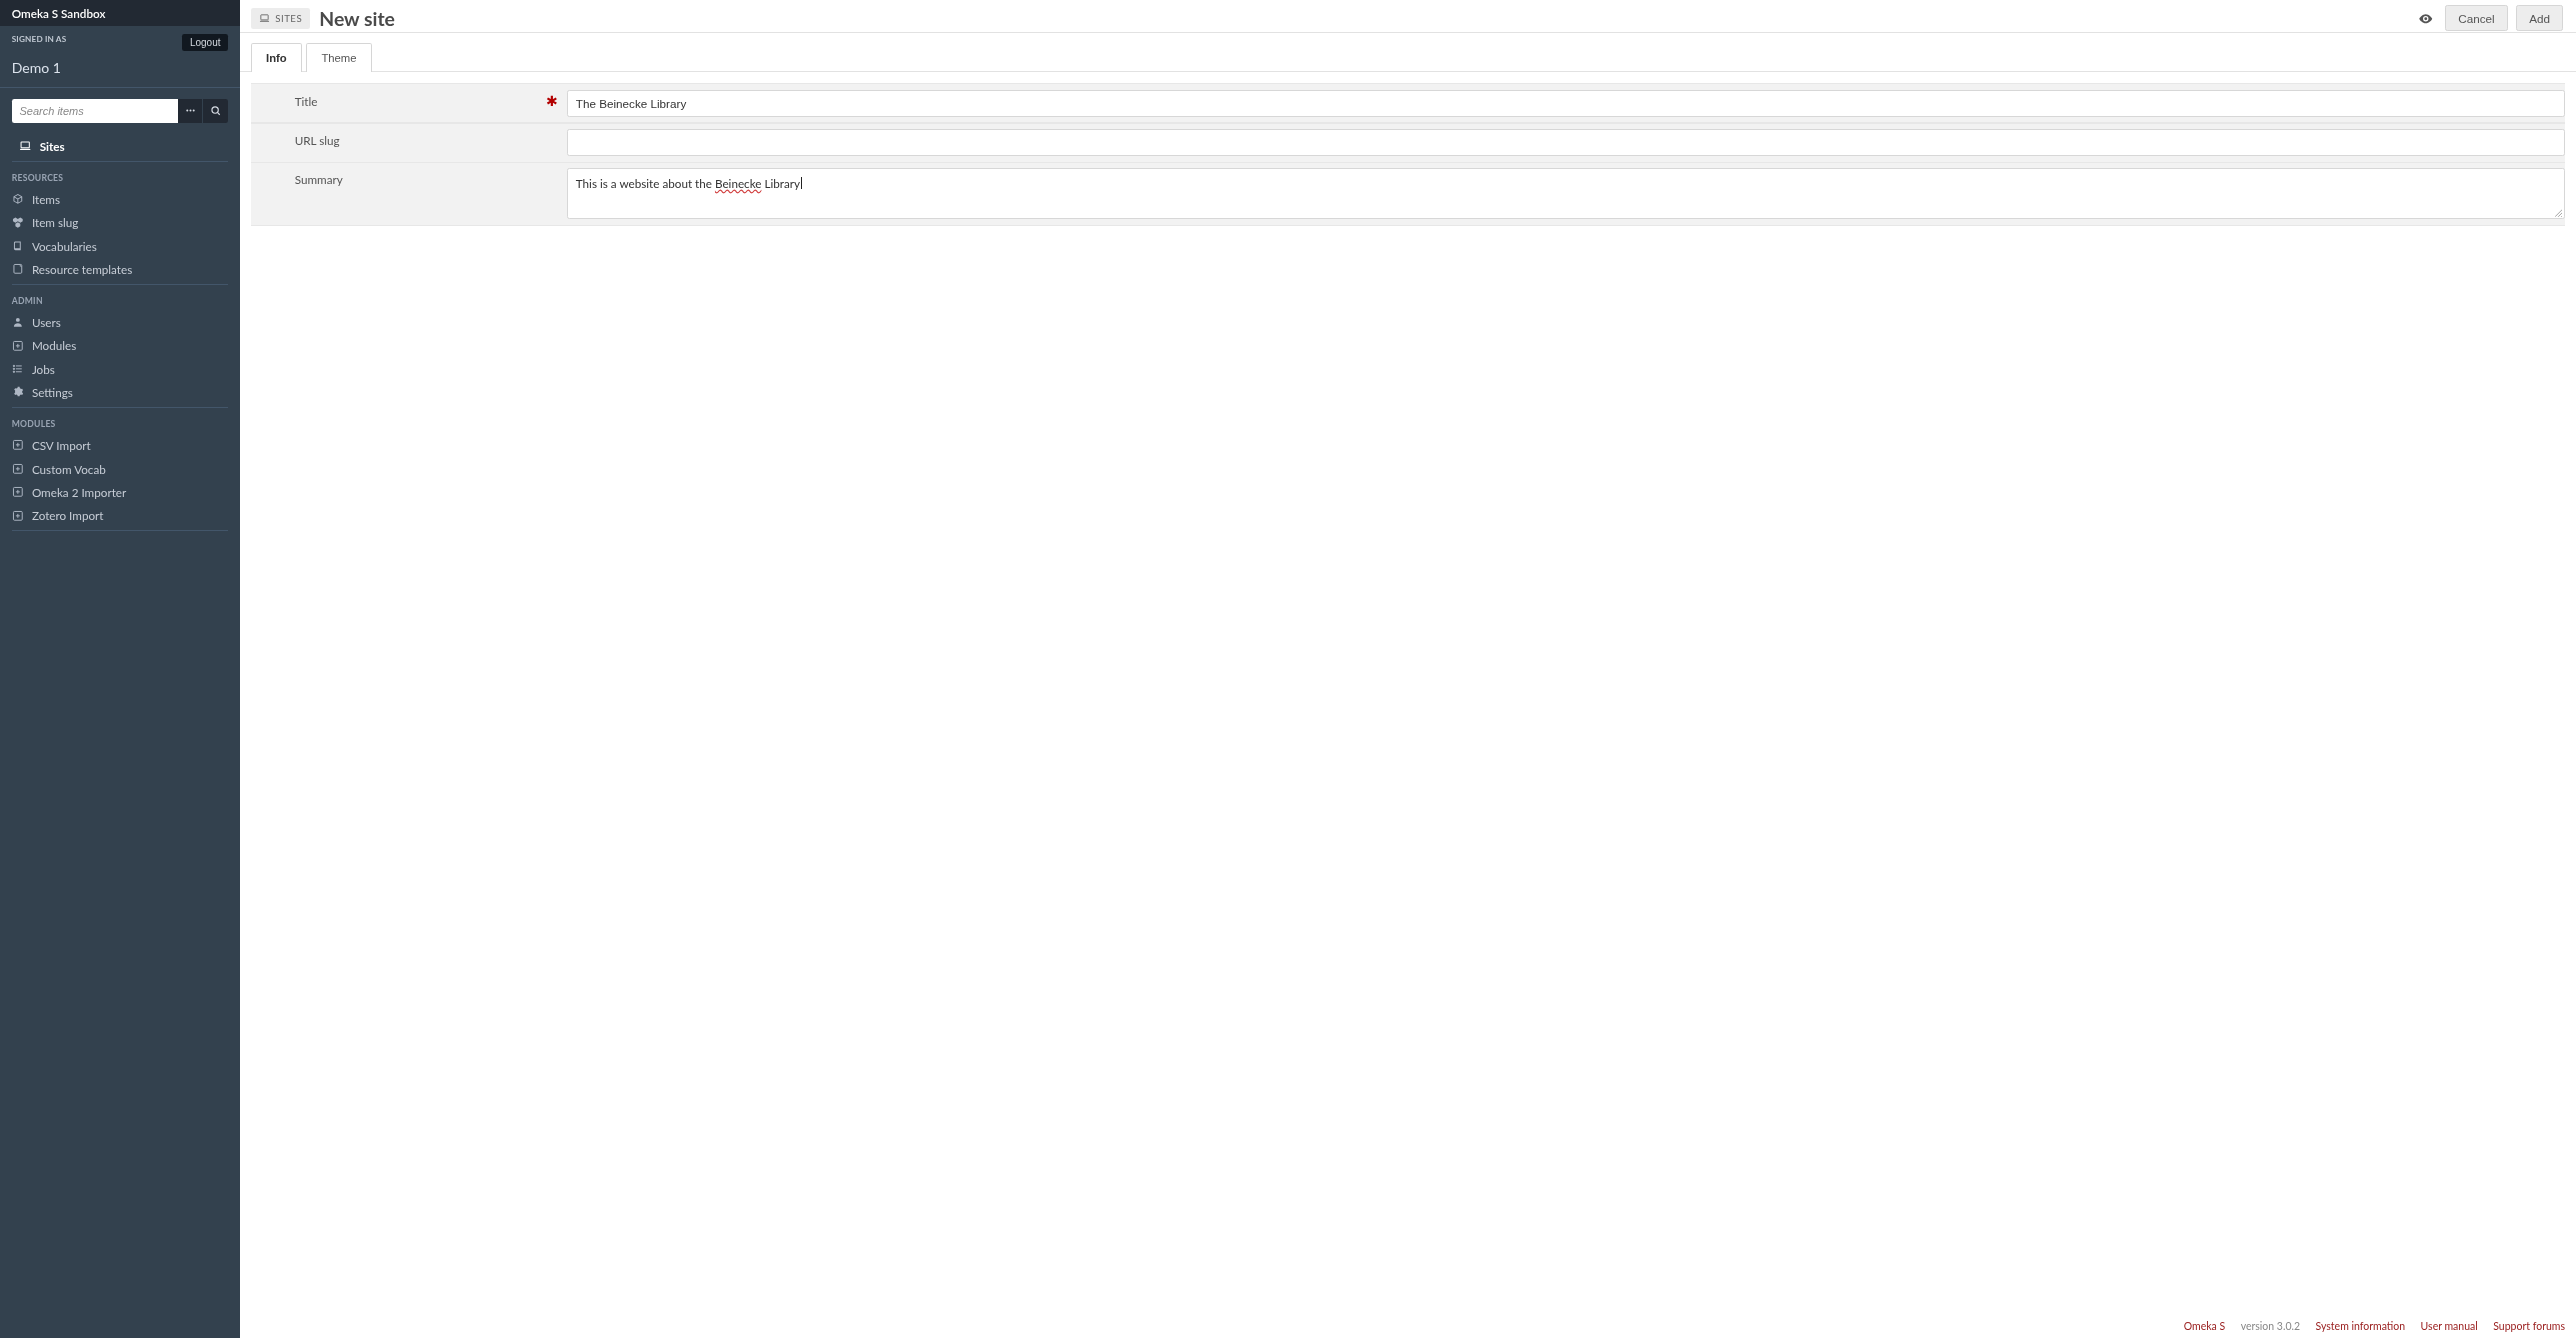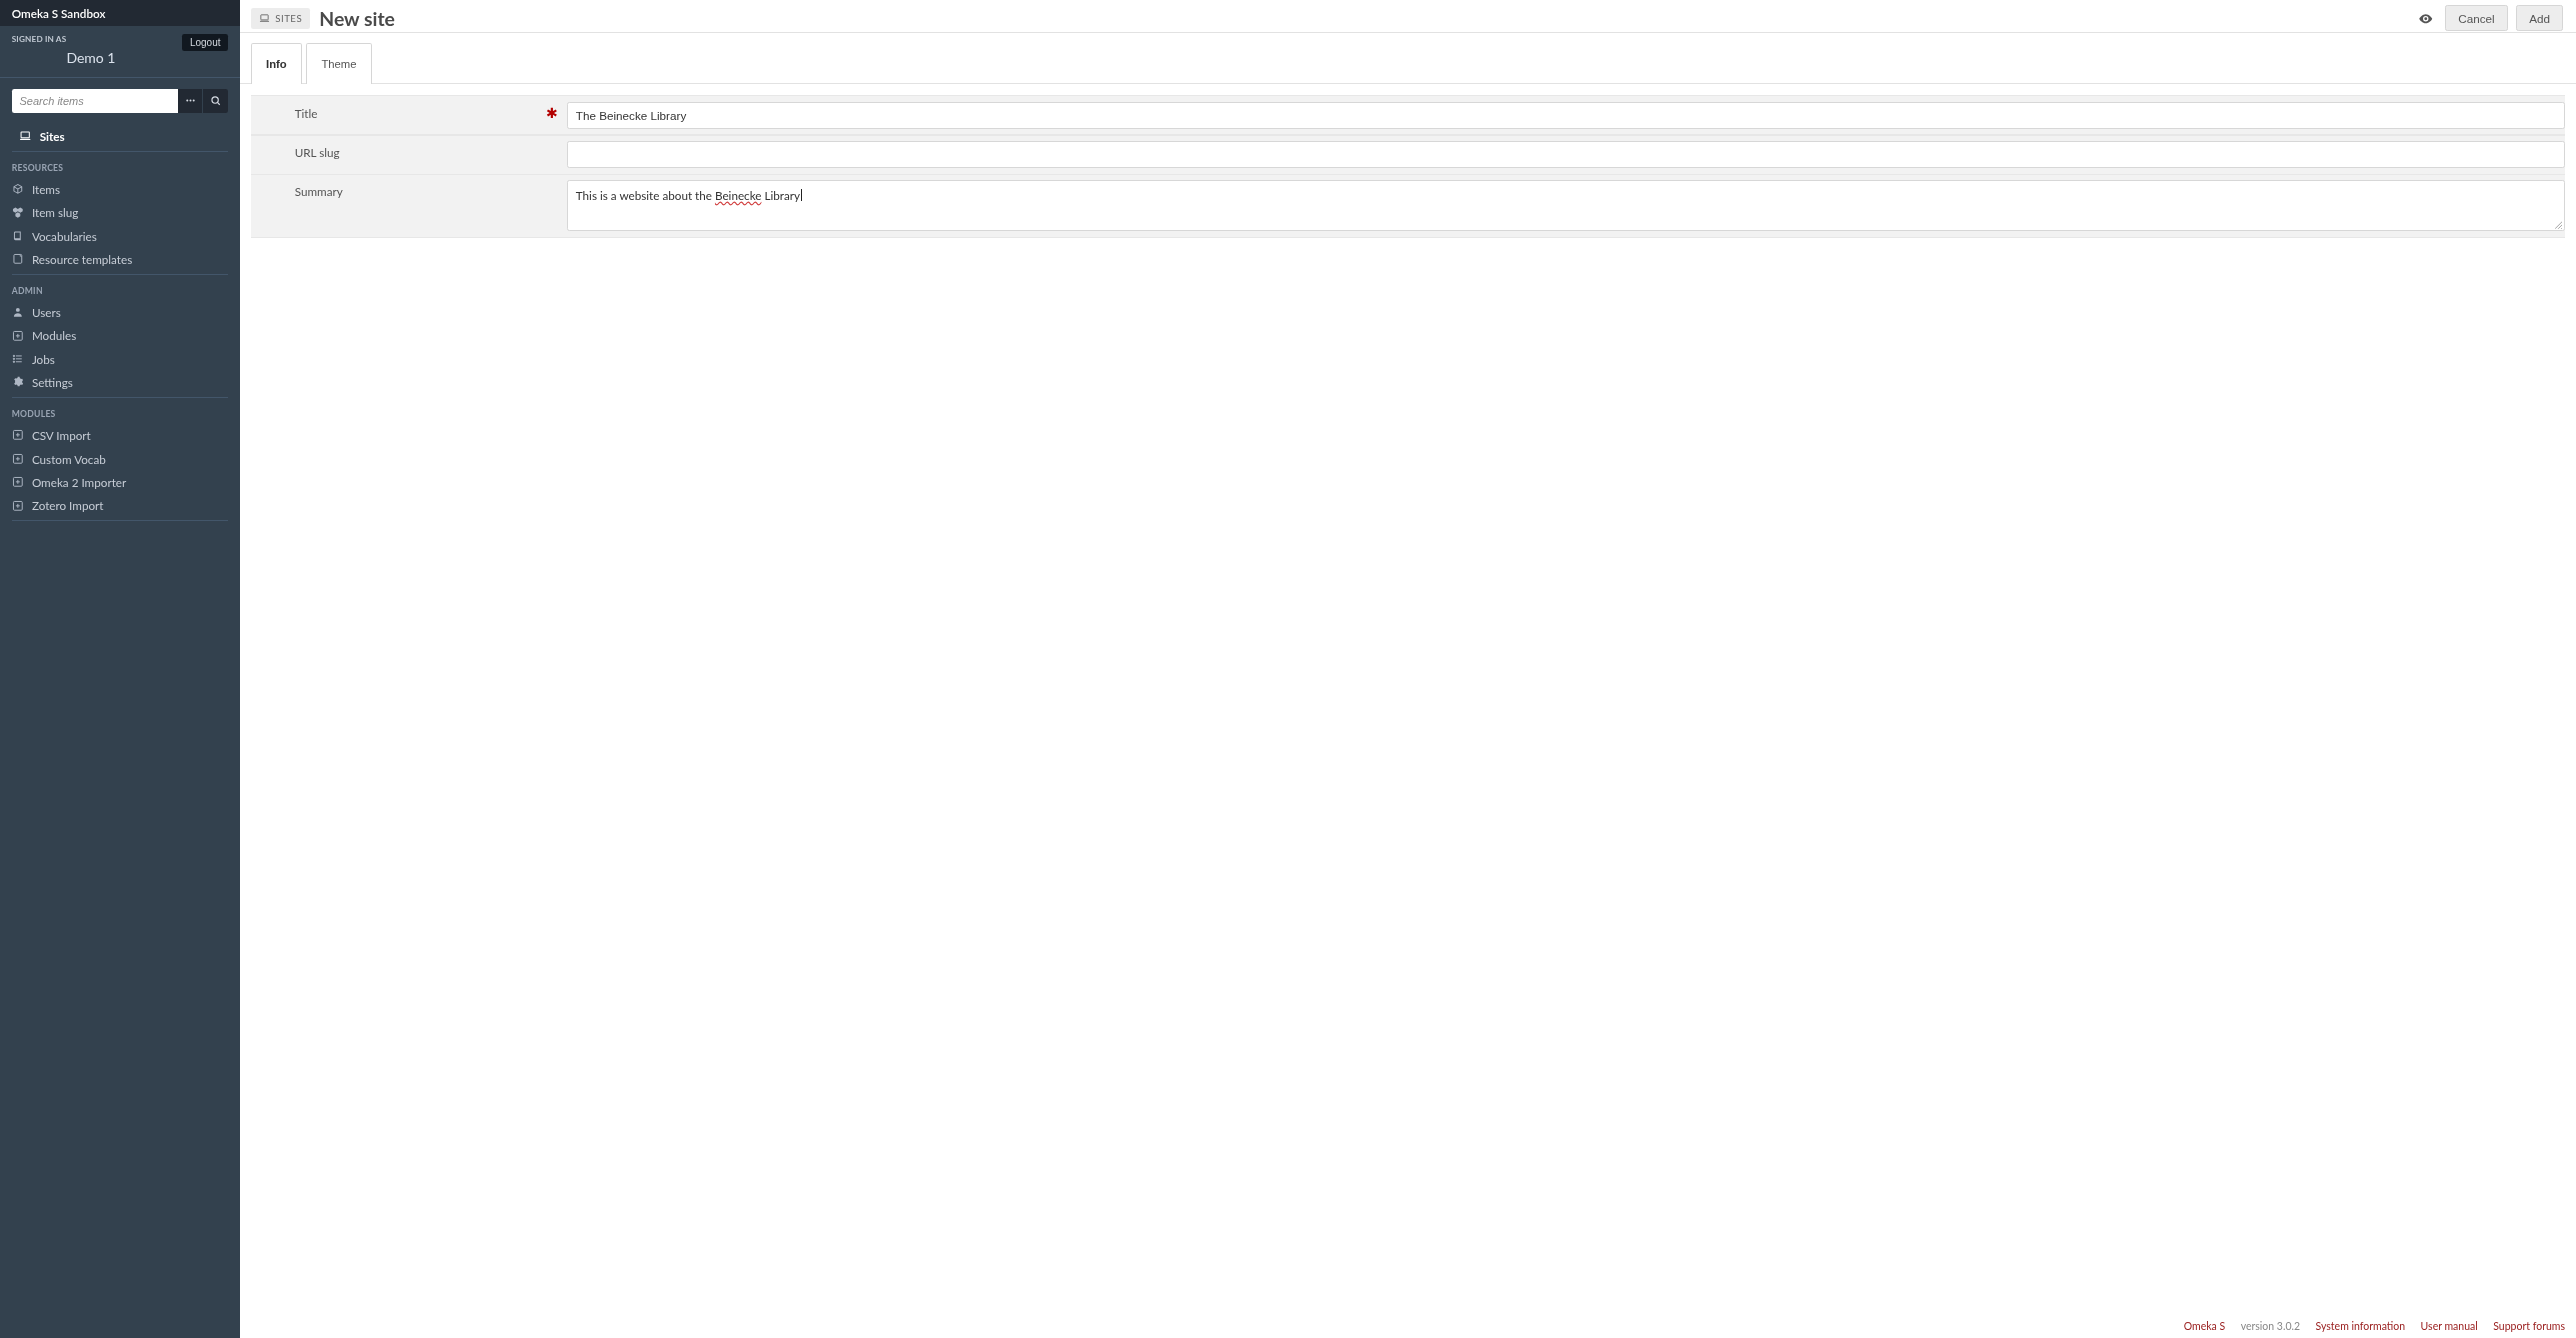--- a/index.html
+++ b/index.html
@@ -4,21 +4,21 @@
 <style>
   * { box-sizing: border-box; margin: 0; padding: 0; }
   html, body { height: 100%; font-family: -apple-system, BlinkMacSystemFont, "Segoe UI", "Lato", sans-serif; font-size: 11.7px; color: #333; }
   body { display: flex; min-height: 100vh; }
 
   
   .sidebar { width: 240px; background: #33414e; color: #a6b0bf; display: flex; flex-direction: column; flex-shrink: 0; }
   .sidebar-header { background: #222933; padding: 6.2px 11.7px; height: 26px; display: flex; align-items: center; }
   .brand { color: #fff; font-weight: 600; font-size: 11.7px; }
   .user-block { padding: 7.8px 11.7px 11px; display: flex; justify-content: space-between; align-items: flex-start; border-bottom: 0.8px solid #43566a; margin: 0 0 0 0;}
-  .user-texts { display: flex; }
+  .user-texts { display: flex; flex-direction: column; }
   .signed-in { font-size: 8.2px; letter-spacing: .02em; color: #c0c8d2; font-weight: 700; }
   .user-name { color: #dbe2ec; font-size: 14px; margin-top: 15px; }
   .logout-btn { background: #111820; color: #d3d8df; border: none; border-radius: 2.3px; padding: 3.1px 7.8px; font-size: 10px; cursor: pointer; }
 
   .search-row { display: flex; margin: 11px 11.7px 11px; }
   .search-input { flex: 1; border: none; padding: 6.2px 7.8px; font-size: 11px; font-style: italic; color: #555; border-radius: 2.3px 0 0 2.3px; background:#fff;}
   .search-input::placeholder { color: #888; font-style: italic;}
   .search-opt, .search-go { width: 25px; border: none; background: #222933; color: #d6dbe3; display: flex; align-items: center; justify-content: center; cursor: pointer; }
   .search-opt { border-right: 0.8px solid #33414e; }
   .search-go { border-radius: 0 2.3px 2.3px 0; }
@@ -36,21 +36,21 @@
   
   .main { flex: 1; display: flex; flex-direction: column; background: #fff; position: relative; }
   .page-header { display: flex; align-items: center; padding: 4.7px 11px 0; gap: 9.3px; border-bottom: 0.8px solid #e2e2e2; height: 33px;}
   .breadcrumb-chip { background: #ececec; border-radius: 2.3px; padding: 4.7px 7.8px; display: inline-flex; align-items: center; gap: 5.4px; color: #666; font-size: 9.7px; letter-spacing:.05em;}
   .page-title { font-size: 19.4px; font-weight: 700; color: #4a4a4a; }
   .header-actions { margin-left: auto; display: flex; align-items: center; gap: 7.8px; padding-right: 1.6px;}
   .icon-btn-plain { background: none; border: none; padding: 3.1px; cursor: pointer; color: #555;}
   .btn { background: #ededed; border: 0.8px solid #d6d6d6; border-radius: 2.3px; padding: 5.4px 12.4px; font-size: 11.7px; color: #555; cursor: pointer; }
 
   .tabs { display: flex; gap: 0; padding: 9.3px 11px 0; border-bottom: 0.8px solid #e2e2e2; margin-bottom: 0;}
-  .tab { border: 0.8px solid #d6d6d6; border-bottom: none; background: #fff; padding: 14px 14px; font-size: 11.3px; color: #555; cursor: pointer; border-radius: 2.3px 2.3px 0 0; position: relative; top: 0.8px;}
+  .tab { border: 0.8px solid #d6d6d6; border-bottom: none; background: #fff; padding: 8px 14px; font-size: 11.3px; color: #555; cursor: pointer; border-radius: 2.3px 2.3px 0 0; position: relative; top: 0.8px;}
   .tab.active { font-weight: 700; color: #333; background:#fff; }
   .tab + .tab { margin-left: 4.7px; }
 
   .form-area { padding: 11px 11px; }
   .form-row { display: flex; align-items: flex-start; background: #f2f2f2; border-top: 0.8px solid #e7e7e7; border-bottom: 0.8px solid #e7e7e7; }
   .form-row + .form-row { margin-top: -0.8px;}
   .form-label-cell { width: 277px; padding: 9.3px 7.8px 9.3px 4.7px; display: flex; align-items: center; justify-content: space-between; color:#555;margin-left:39px;}
   .req-star { color: #b30000; font-size: 14px; line-height: 1; margin-right: 1.6px;}
   .form-input-cell { flex: 1; padding: 5.4px 0 5.4px 0;}
   .text-input { width: 100%; border: 0.8px solid #d7d7d7; border-radius: 2.3px; padding: 6.2px 7.8px; font-size: 11.7px; color: #333; background:#fff;}

